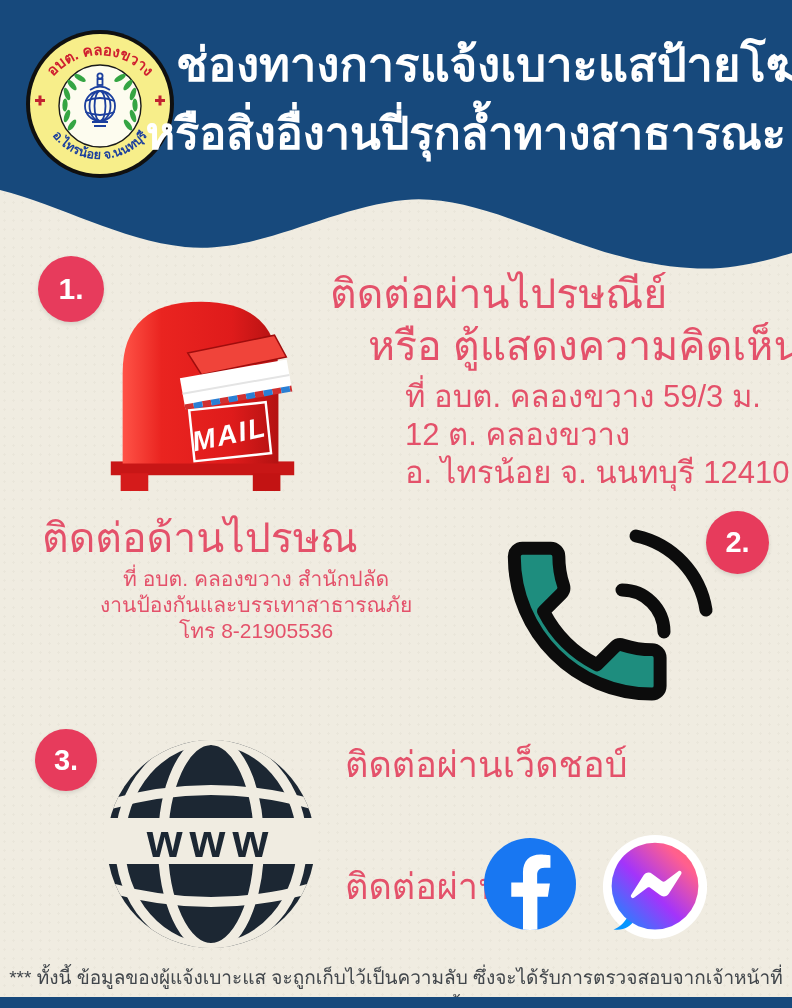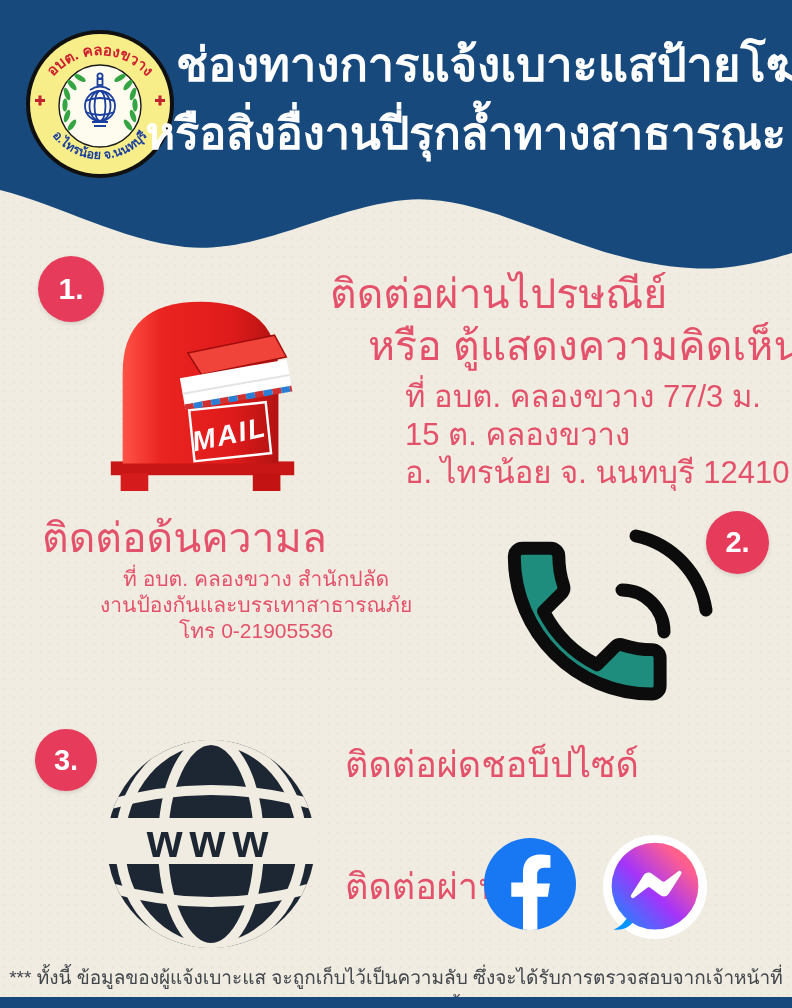--- a/index.html
+++ b/index.html
@@ -133,34 +133,34 @@
       <rect x="96" y="134" width="78" height="52" fill="none" stroke="#ffffff" stroke-width="2.5"></rect>
       <text x="135" y="172" text-anchor="middle" font-size="28" font-weight="bold" font-style="italic" letter-spacing="2" fill="#ffffff" transform="rotate(-6 135 172)">MAIL</text>
     </g>
   </svg>
 
   <div class="s1-head pink">
     <div>ติดต่อผ่านไปรษณีย์</div>
     <div class="l2">หรือ ตู้แสดงความคิดเห็น</div>
   </div>
   <div class="s1-details pink">
-    <div>ที่ อบต. คลองขวาง 77/3 ม.</div>
-    <div>15 ต. คลองขวาง</div>
+    <div>ที่ อบต. คลองขวาง 59/3 ม.</div>
+    <div>12 ต. คลองขวาง</div>
     <div>อ. ไทรน้อย จ. นนทบุรี 12410</div>
   </div>
 
   <div class="badge badge2">
     <span>2.</span>
   </div>
 
-  <div class="s2-head pink">ติดต่อด้นความล</div>
+  <div class="s2-head pink">ติดต่อด้านไปรษณ</div>
   <div class="s2-details pink">
     <div>ที่ อบต. คลองขวาง สำนักปลัด</div>
     <div>งานป้องกันและบรรเทาสาธารณภัย</div>
-    <div>โทร 0-21905536</div>
+    <div>โทร 8-21905536</div>
   </div>
 
   <svg class="phone" width="242" height="224" viewBox="0 0 242 224">
     <g transform="translate(14,26) scale(8.1)">
       <path d="M6.62 10.79c1.44 2.83 3.76 5.14 6.59 6.59l2.2-2.2c.27-.27.67-.36 1.02-.24 1.12.37 2.33.57 3.57.57.55 0 1 .45 1 1V20c0 .55-.45 1-1 1-9.39 0-17-7.61-17-17 0-.55.45-1 1-1h3.5c.55 0 1 .45 1 1 0 1.25.2 2.45.57 3.57.11.35.03.74-.25 1.02l-2.2 2.2z" fill="#1e8d7e" stroke="#0c0c0c" stroke-width="1.6" stroke-linejoin="round"></path>
     </g>
     <g stroke="#0c0c0c" stroke-width="13" fill="none" stroke-linecap="round">
       <path d="M146,92 A 42,42 0 0 1 188,134"></path>
       <path d="M160,38 A 90,90 0 0 1 230,112"></path>
     </g>
@@ -180,21 +180,21 @@
     <g clip-path="url(#gclip)" stroke="#f0ece1" stroke-width="10" fill="none">
       <ellipse cx="107" cy="113" rx="48" ry="104"></ellipse>
       <ellipse cx="107" cy="113" rx="91" ry="104"></ellipse>
       <path d="M 3,74 Q 107,44 211,74"></path>
       <path d="M 3,156 Q 107,186 211,156"></path>
     </g>
     <rect x="0" y="87" width="214" height="46" fill="#f0ece1" clip-path="url(#gclip0)"></rect>
     <text x="107" y="126" text-anchor="middle" font-size="46" font-weight="bold" letter-spacing="7" fill="#1c2733">www</text>
   </svg>
 
-  <div class="s3-head pink">ติดต่อผ่ดชอบ็ปไซด์</div>
+  <div class="s3-head pink">ติดต่อผ่านเว็ดชอบ์</div>
   <div class="s3-social pink">ติดต่อผ่าน</div>
 
   <svg class="fb" width="92" height="92" viewBox="0 0 36 36">
     <defs>
         <clipPath id="fbclip">
           <circle cx="18" cy="18" r="18"></circle>
         </clipPath>
       </defs>
     <circle cx="18" cy="18" r="18" fill="#1877f2"></circle>
     <path clip-path="url(#fbclip)" fill="#ffffff" d="M25 23l.8-5.2h-5v-3.4c0-1.42.7-2.8 2.93-2.8H26V6.84S23.96 6.5 22 6.5c-4.08 0-6.75 2.47-6.75 6.95v3.95h-4.58V23h4.58v13.5c.92.14 1.86.22 2.82.22s1.9-.08 2.82-.22V23z"></path>

